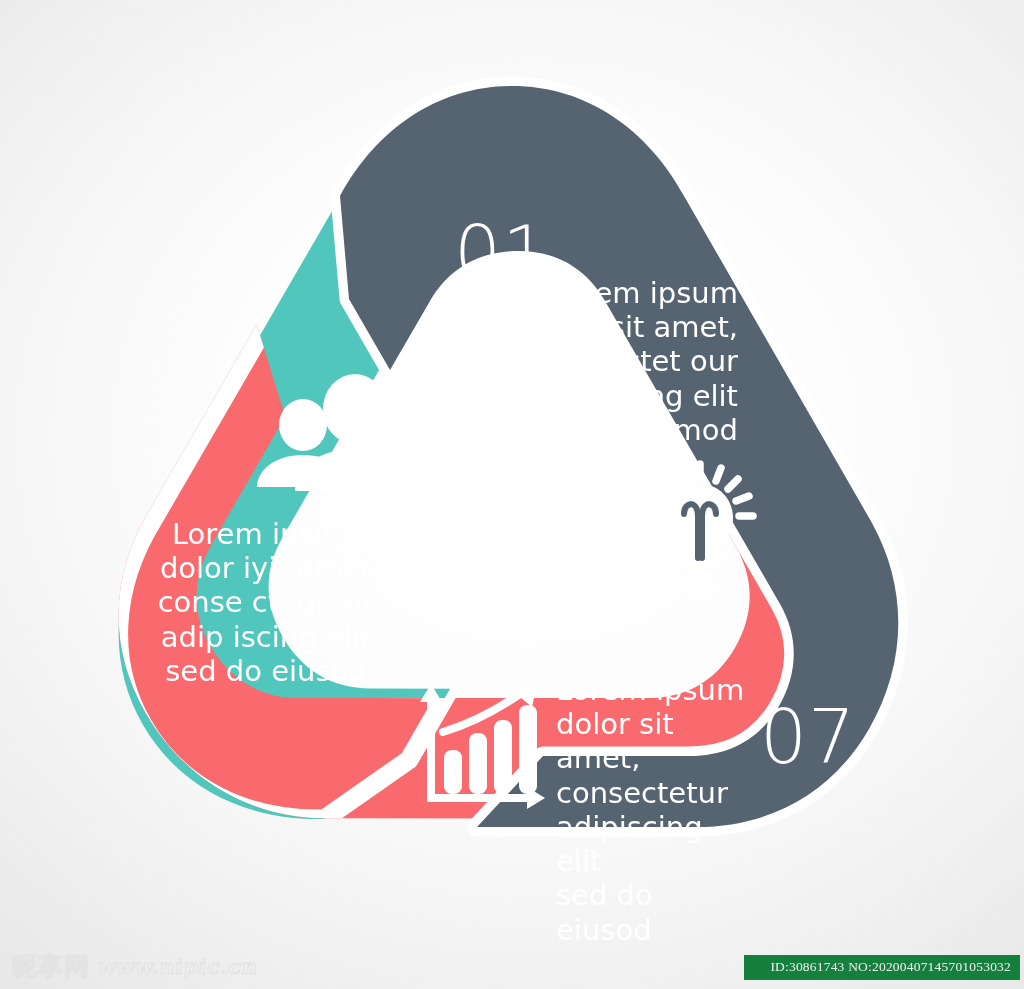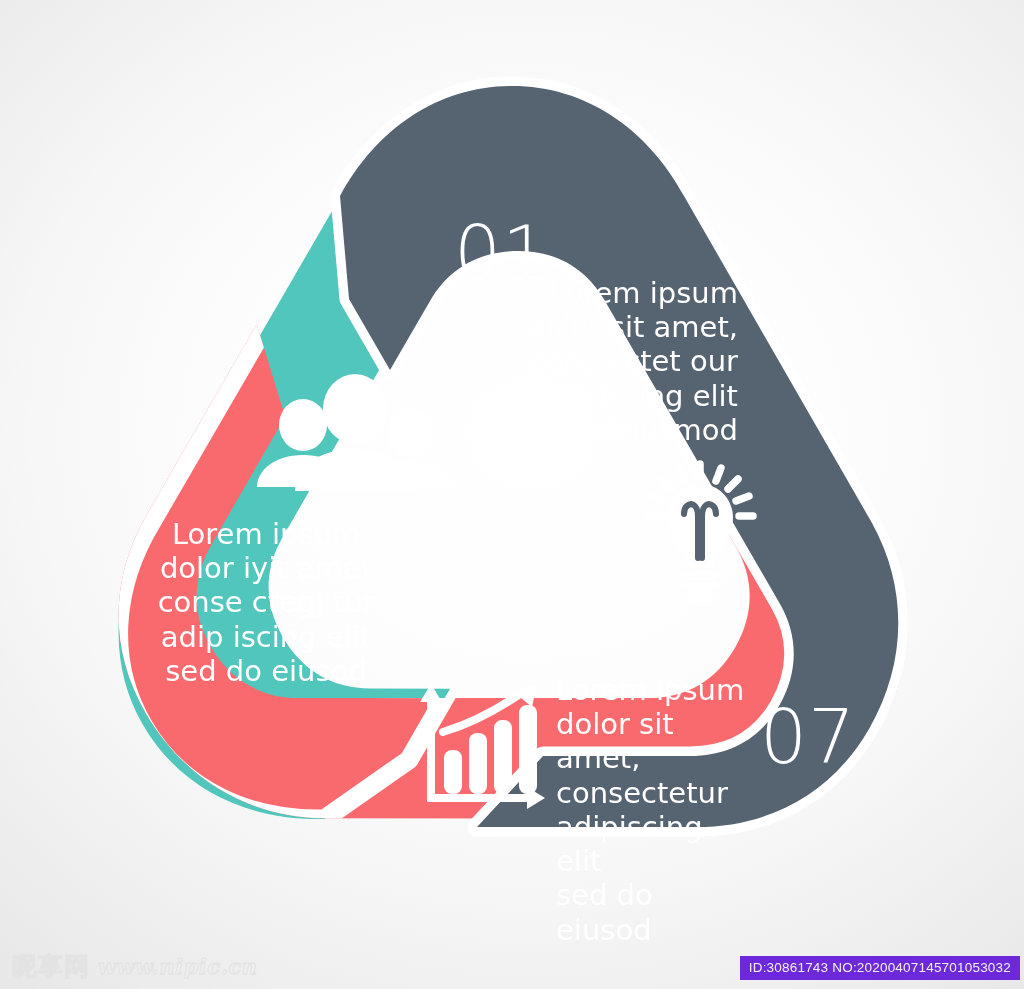--- a/index.html
+++ b/index.html
@@ -97,26 +97,26 @@
     font-size:21px;
     font-weight:700;
     color:transparent;
     -webkit-text-stroke:1.3px #e4e4e4;
     letter-spacing:.5px;
     line-height:1;
   }
   #watermark-id {
     position:absolute;
     right:4px; bottom:9px;
-    background:#6d28d9;
+    background:#15803d;
     color:#f2f2f2;
-    font-family:Liberation Sans, sans-serif;
+    font-family:Liberation Serif, serif;
     font-size:13.5px;
     letter-spacing:.2px;
-    padding:4px 9px 5px 9px;
+    padding:4px 9px 5px 26px;
     white-space:nowrap;
   }
 </style>
 </head>
 <body>
 
 <div id="bg-gradient"></div>
 
 <div id="infographic-stage">
   <svg id="infographic-svg" viewBox="0 0 1024 940" xmlns="http://www.w3.org/2000/svg">

